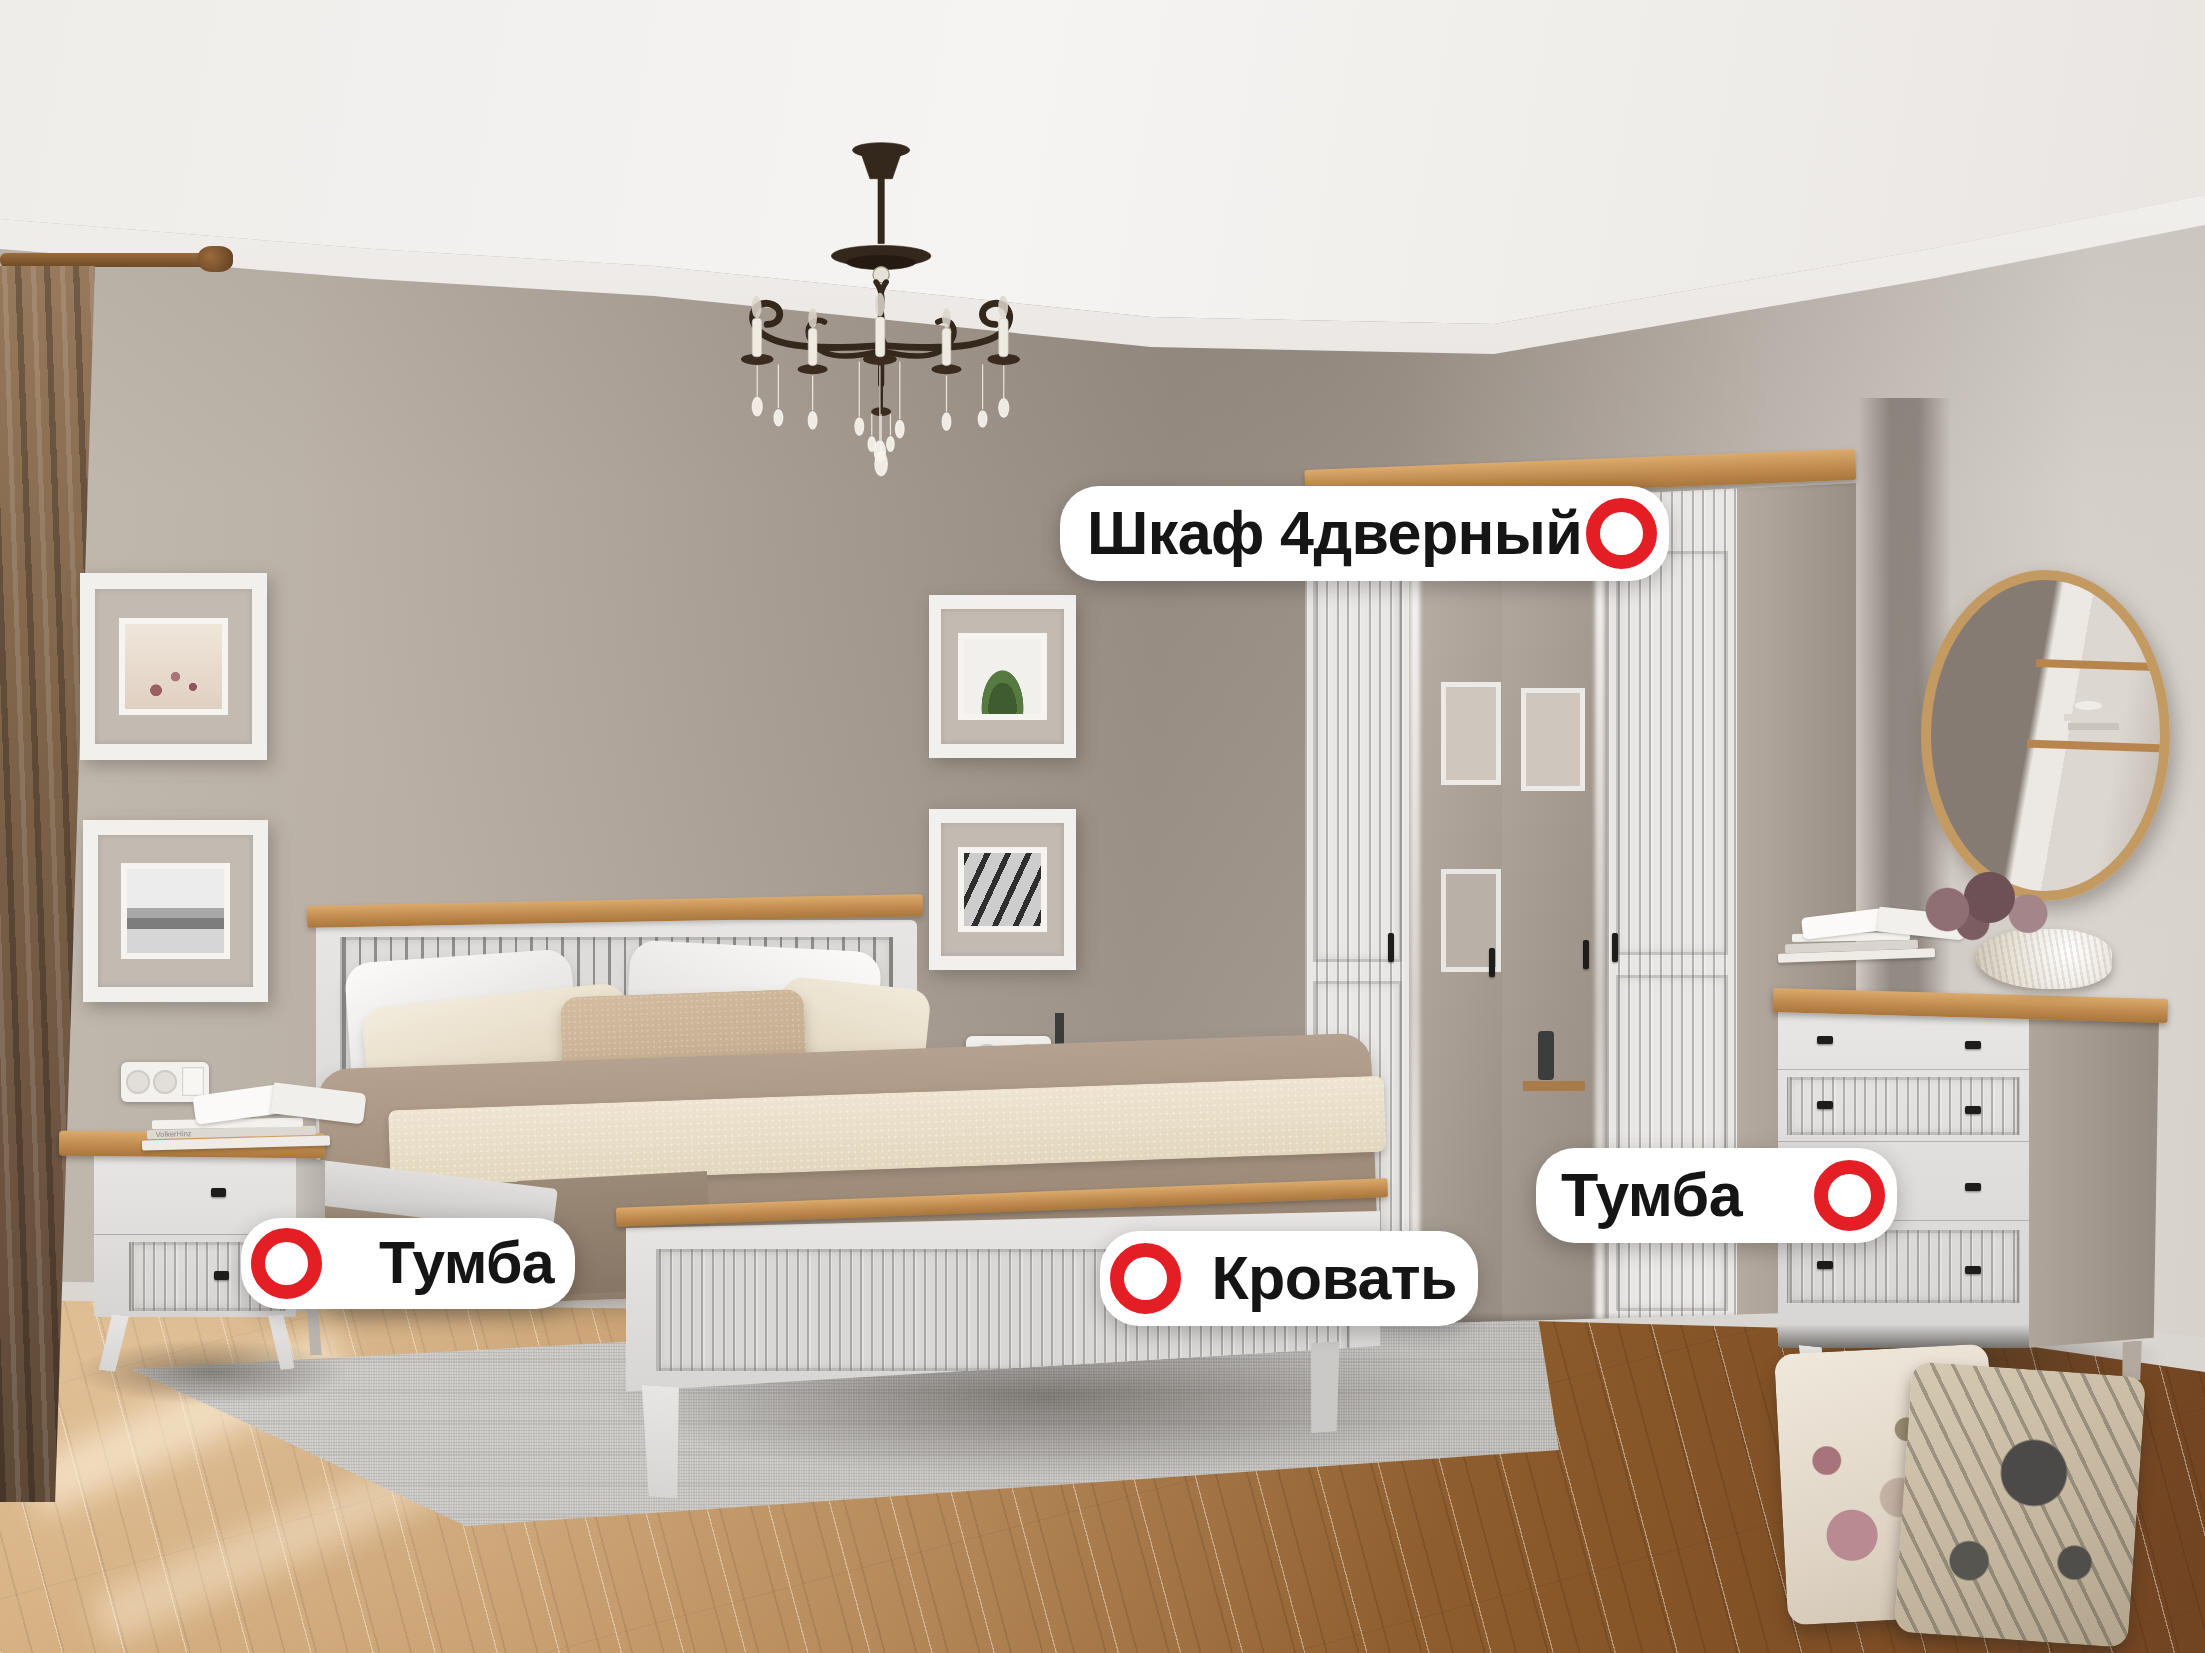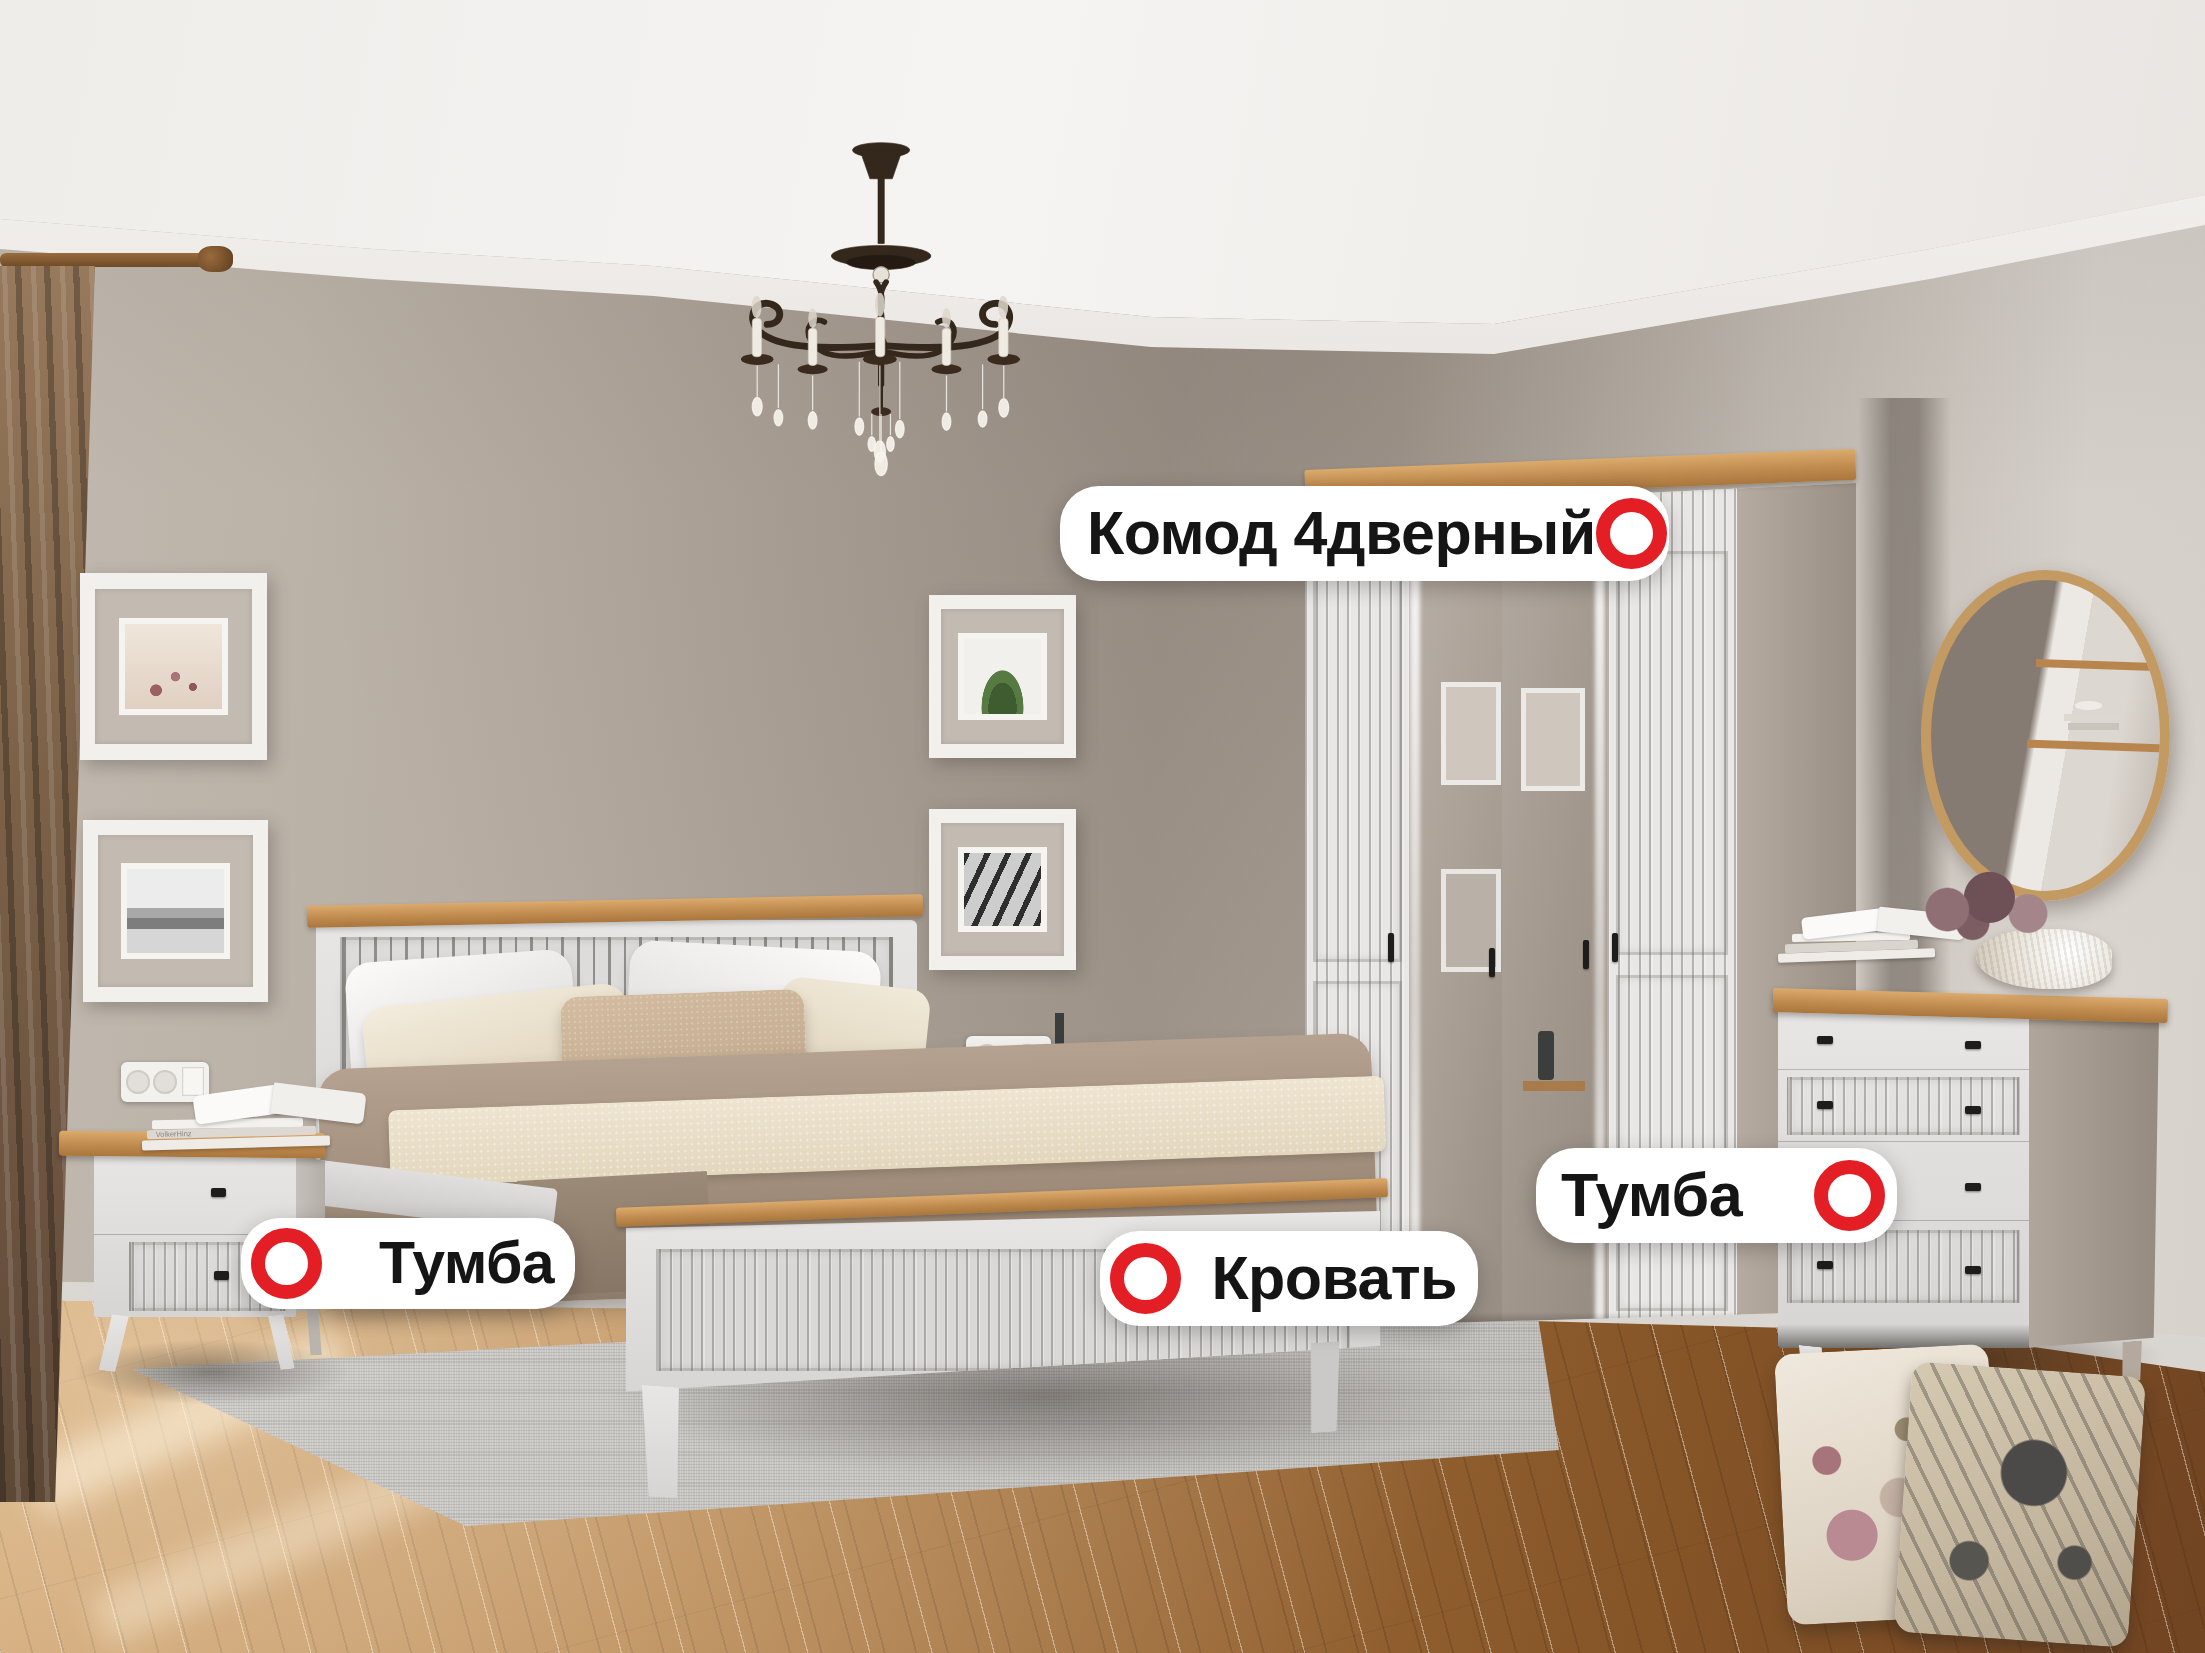--- a/index.html
+++ b/index.html
@@ -321,21 +321,21 @@
   </div>
 
   <div class="abs" style="left:1781px;top:1349px;width:214px;height:271px;border-radius:18.7px;transform:rotate(-3deg);z-index:6;
        background:radial-gradient(circle at 32% 68%,#b98a92 0 25px,transparent 26px),radial-gradient(circle at 22% 40%,#a8747c 0 13.7px,transparent 15px),radial-gradient(circle at 60% 30%,#9a8d72 0 11.2px,transparent 12.4px),radial-gradient(circle at 55% 55%,rgba(150,120,110,.4) 0 18.7px,transparent 20.5px),linear-gradient(165deg,#efe8dc,#ddd2c2 70%,#cfc2b0);
        box-shadow:0 8.7px 15px rgba(50,40,30,.4);"></div>
   <div class="abs" style="left:1903px;top:1369px;width:234px;height:271px;border-radius:18.7px;transform:rotate(4deg);z-index:7;
        background:radial-gradient(circle at 55% 38%,#4b4a49 0 32px,transparent 34px),radial-gradient(circle at 30% 72%,#565550 0 18.7px,transparent 20.5px),radial-gradient(circle at 75% 70%,#4f4e4a 0 16px,transparent 18px),repeating-linear-gradient(60deg,rgba(60,58,54,.35) 0 3.7px,transparent 3.7px 18.7px),linear-gradient(150deg,#d6c9b2,#c4b69e 60%,#b2a48c);
        box-shadow:0 8.7px 15px rgba(50,40,30,.45);"></div>
 
   <div class="pill" style="left:1060px;top:486px;width:570px;height:95px;padding:0 12.4px 0 27px;">
-    <span class="txt">Комод 4дверный</span>
+    <span class="txt">Шкаф 4дверный</span>
     <span class="ring"></span>
   </div>
   <div class="pill" style="left:1100px;top:1231px;width:347px;height:95px;padding:0 21px 0 10px;">
     <span class="ring"></span>
     <span class="txt">Кровать</span>
   </div>
   <div class="pill" style="left:241px;top:1218px;width:303px;height:91px;padding:0 21px 0 10px;">
     <span class="ring"></span>
     <span class="txt" style="font-size:59px;">Тумба</span>
   </div>

